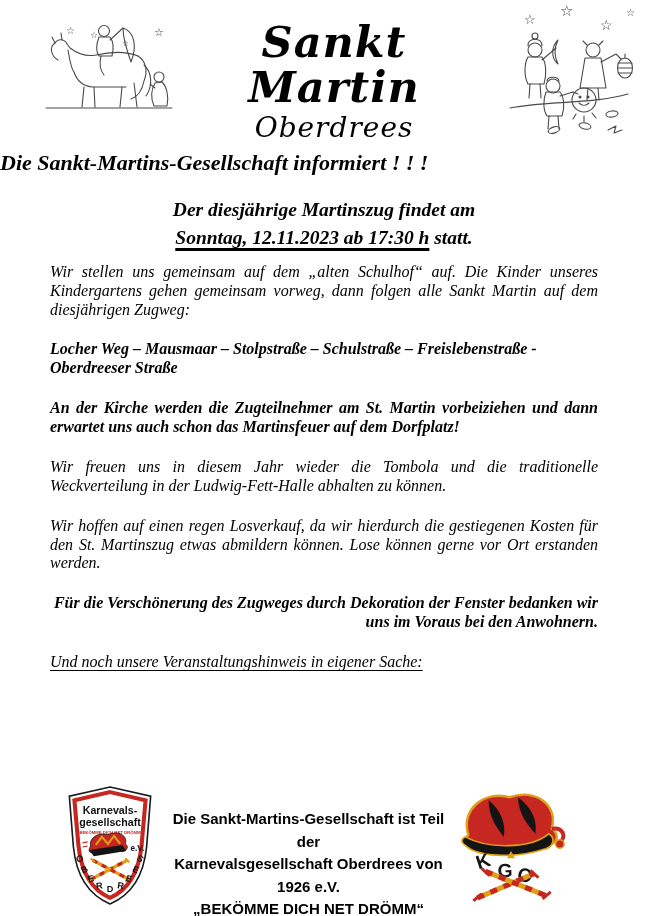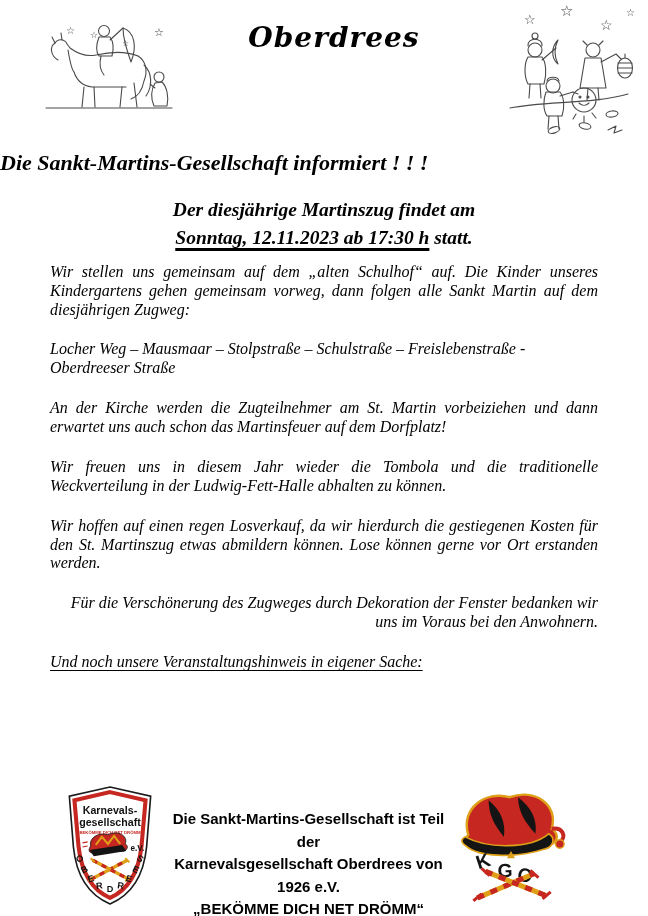--- a/index.html
+++ b/index.html
@@ -11,40 +11,40 @@
   
   .header { position:relative; height:150px; }
   .illust-left  { position:absolute; left:42px;  top:20px; }
   .illust-right { position:absolute; right:6px;  top:2px; }
   .titles { position:absolute; left:180px; right:160px; top:20px; text-align:center; }
   .title-main {
     margin:0; font-family:"DejaVu Serif", serif; font-style:italic; font-weight:bold;
     font-size:43px; line-height:1.05; letter-spacing:1px;
   }
   .title-sub {
-    margin:4px 0 0; font-family:"DejaVu Serif", serif; font-style:italic; font-weight:bold;
+    margin:4px 0 0; font-family:"DejaVu Serif", serif; font-style:italic; font-weight:normal;
     font-size:28px; line-height:1.0; letter-spacing:1px;
   }
 
   
   .announce-heading {
     text-align:left; font-weight:bold; font-style:italic;
     font-size:22px; line-height:1.2; margin-top:0;
   }
   .event-block {
     text-align:center; font-weight:bold; font-style:italic;
     font-size:19.5px; line-height:1.42; margin-top:20px;
   }
   .u-thick { text-decoration:underline; text-decoration-thickness:2.5px; text-underline-offset:4px; }
 
   
   .bodytext { padding:0 50px; margin-top:11px; font-size:16px; line-height:1.18; }
   .bodytext p { margin:0 0 21px; font-style:italic; }
   .just   { text-align:justify; }
-  .boldit { font-weight:normal; }
+  .boldit { font-weight:bold; }
   .center { text-align:right; }
   .uline  { text-decoration:underline; text-underline-offset:3px; }
 
   
   .footer {
     position:absolute; top:784px; left:0; width:599px;
     display:flex; justify-content:space-between; align-items:flex-start;
   }
   .footer-left  { margin-left:58px; width:104px; flex:0 0 auto; }
   .footer-right { margin-right:32px; width:112px; flex:0 0 auto; }
@@ -93,20 +93,21 @@
           <path d="M113 68 L108 64"></path>
         </g>
         <text class="star-glyph" x="24" y="14" font-size="10">☆</text>
         <text class="star-glyph" x="48" y="18" font-size="9">☆</text>
         <text class="star-glyph" x="80" y="26" font-size="8">☆</text>
         <text class="star-glyph" x="112" y="16" font-size="11">☆</text>
       </svg>
     </div>
 
     <div class="titles">
+      <h1 class="title-main">Sankt Martin</h1>
       <h2 class="title-sub">Oberdrees</h2>
     </div>
 
     <div class="illust-right">
       <svg width="150" height="142" viewBox="0 0 150 142">
         <g class="lineart">
 
           <circle cx="43" cy="34" r="3"></circle>
           <path d="M36 44 C35 35 51 35 50 44"></path>
           <circle cx="43" cy="48" r="7"></circle>

